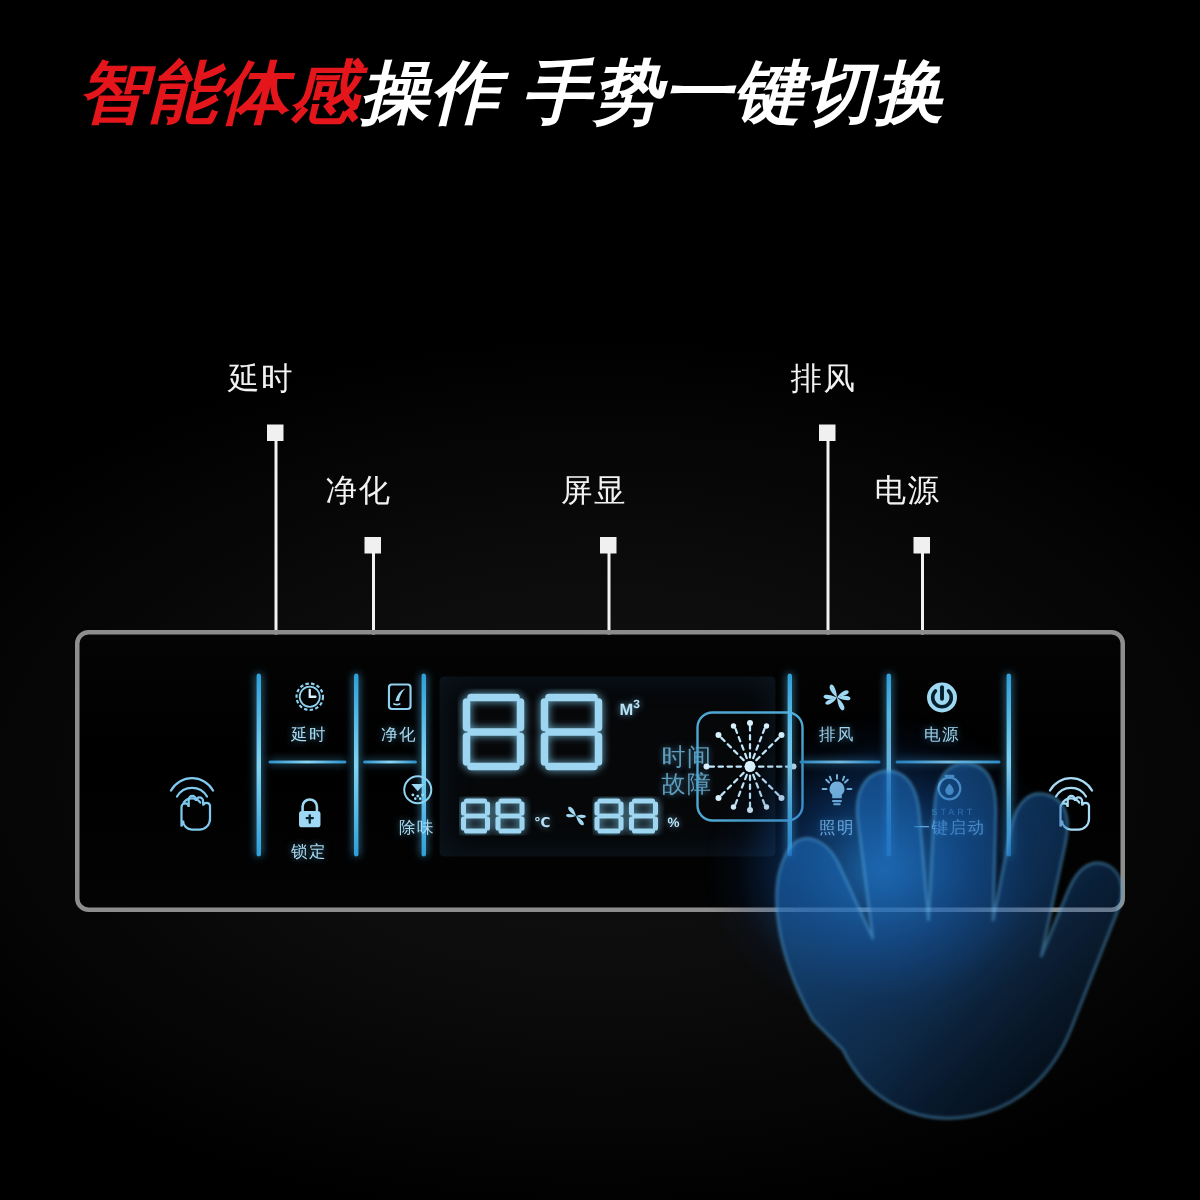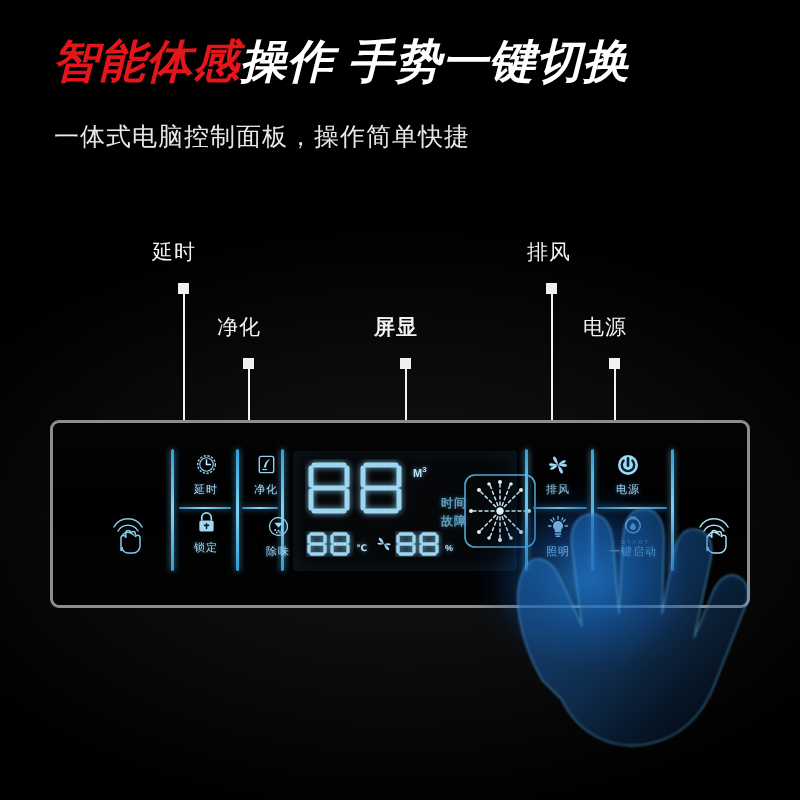--- a/index.html
+++ b/index.html
@@ -55,45 +55,44 @@
 
   
   .lcd{position:absolute;left:240px;top:28px;width:224px;height:120px;
     background:#060709;border-radius:3px;
     box-shadow:inset 0 0 22px rgba(30,90,130,.22);}
   .seg{fill:none;stroke:#9ed6f2;stroke-width:5;stroke-linecap:round;
     filter:drop-shadow(0 0 3px rgba(130,210,245,.85));}
   .seg-s{stroke-width:3.4;}
   .lcd-unit{position:absolute;color:#b9e3f7;font-size:11px;font-weight:bold;
     text-shadow:0 0 5px rgba(130,210,245,.7);}
-  .lcd-small{position:absolute;color:#5f9dbd;font-size:12px;letter-spacing:1px;
-    text-shadow:0 0 4px rgba(90,170,215,.6);font-weight:bold;}
+  .lcd-small{position:absolute;color:#5f9dbd;font-size:16px;letter-spacing:1px;
+    text-shadow:0 0 4px rgba(90,170,215,.6);}
 
   .gesture{position:absolute;}
   .start-sub{position:absolute;font-size:6px;letter-spacing:2px;color:#4f8fb4;}
 </style>
 </head>
 <body>
 
 <div class="stage">
 
   <div class="headline">
     <span class="hl-red">智能体感</span><span class="hl-white">操作 手势一键切换</span>
   </div>
-  <div class="subline">一体式电脑控制面板，操作简单快捷</div>
 
   <div class="callout" style="left:152px;top:238px;">延时</div>
   <div class="marker" style="left:178px;top:283px;"></div>
   <div class="leader" style="left:183px;top:292px;height:190px;"></div>
 
   <div class="callout" style="left:217px;top:313px;">净化</div>
   <div class="marker" style="left:243px;top:358px;"></div>
   <div class="leader" style="left:248px;top:367px;height:115px;"></div>
 
-  <div class="callout" style="left:374px;top:313px;font-weight:bold;">屏显</div>
+  <div class="callout" style="left:374px;top:313px;">屏显</div>
   <div class="marker" style="left:400px;top:358px;"></div>
   <div class="leader" style="left:405px;top:367px;height:115px;"></div>
 
   <div class="callout" style="left:527px;top:238px;">排风</div>
   <div class="marker" style="left:546px;top:283px;"></div>
   <div class="leader" style="left:551px;top:292px;height:190px;"></div>
 
   <div class="callout" style="left:583px;top:313px;">电源</div>
   <div class="marker" style="left:609px;top:358px;"></div>
   <div class="leader" style="left:614px;top:367px;height:115px;"></div>
@@ -133,21 +132,21 @@
         <span class="glyph">
           <svg width="23" height="23" viewBox="0 0 24 24">
             <rect x="4.5" y="3.5" width="15" height="17" rx="2" fill="none" stroke="#8fd2f0" stroke-width="1.5"></rect>
             <path d="M9 15 q1.5-7 7-9 q-4 4-4.5 9z" fill="#9ed8f2"></path>
             <path d="M8 17 q2 1 4 0" fill="none" stroke="#9ed8f2" stroke-width="1.2" stroke-linecap="round"></path>
           </svg>
         </span>
         <span class="lab">净化</span>
       </div>
 
-      <div class="cell" style="left:126px;top:88px;">
+      <div class="cell" style="left:126px;top:108px;">
         <span class="glyph">
           <svg width="21" height="23" viewBox="0 0 22 24">
             <path d="M6 10 V7 a5 5 0 0 1 10 0 v3" fill="none" stroke="#9ed8f2" stroke-width="1.8"></path>
             <rect x="3.5" y="10" width="15" height="11.5" rx="2" fill="#9ed8f2"></rect>
             <path d="M11 13.2 v5" stroke="#06202c" stroke-width="1.6" stroke-linecap="round"></path>
             <path d="M8.8 15 h4.4" stroke="#06202c" stroke-width="1.6" stroke-linecap="round"></path>
           </svg>
         </span>
         <span class="lab">锁定</span>
       </div>

